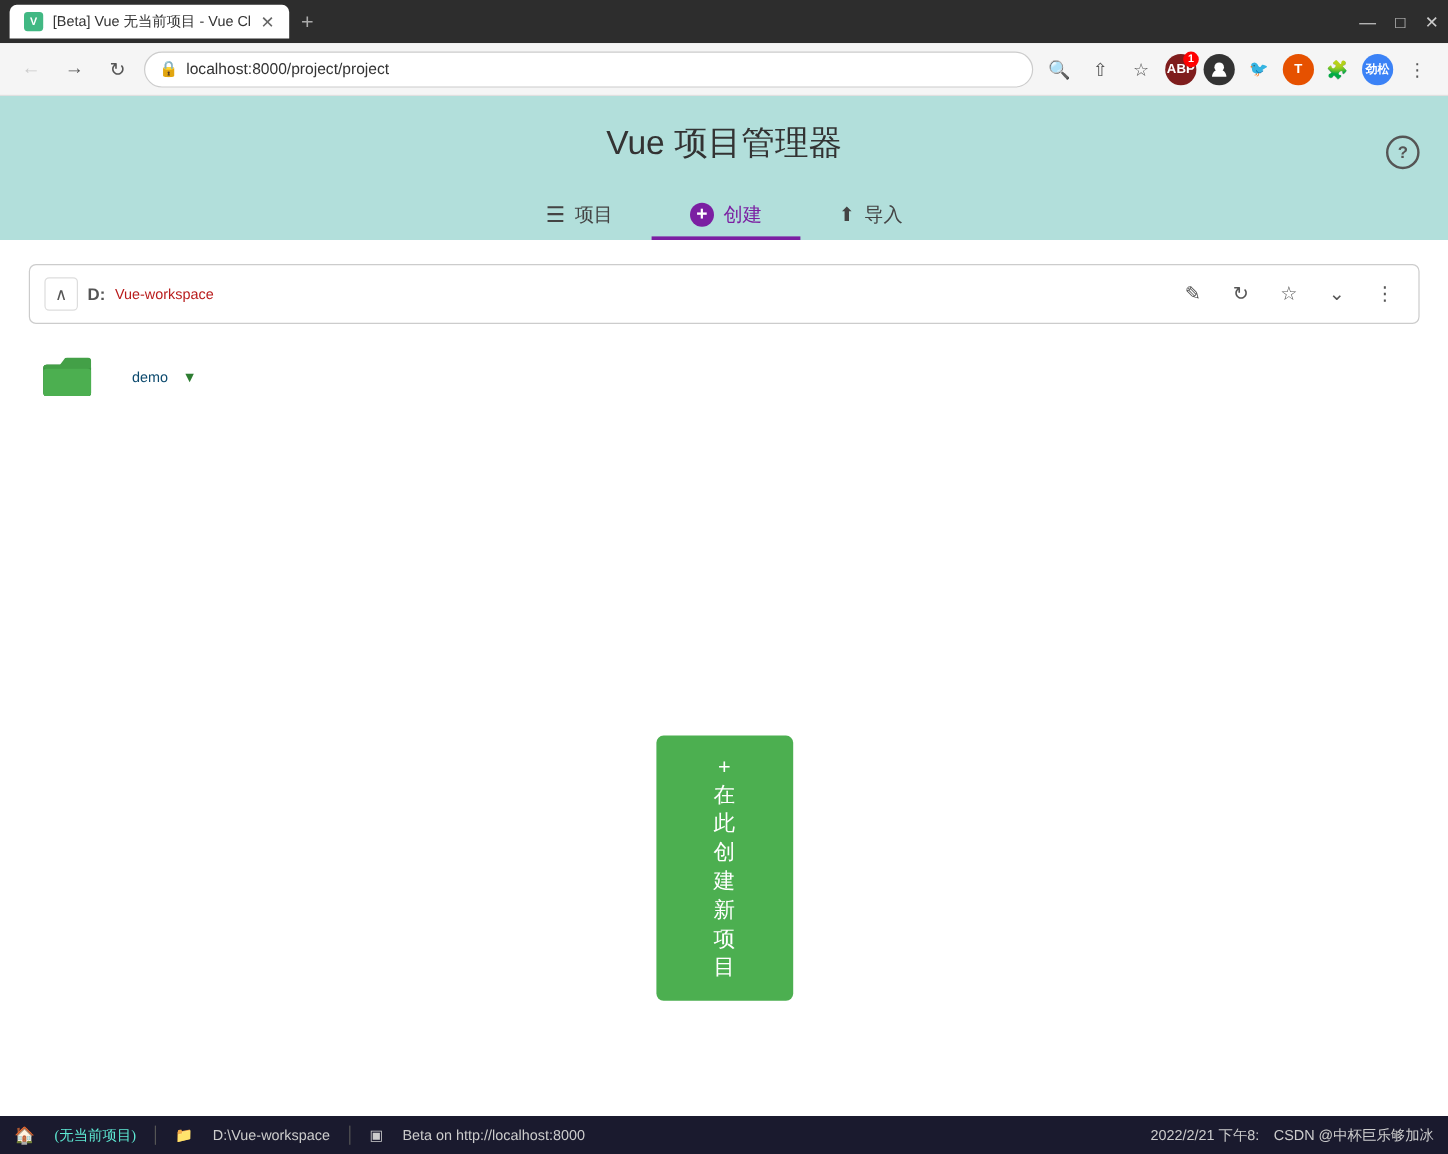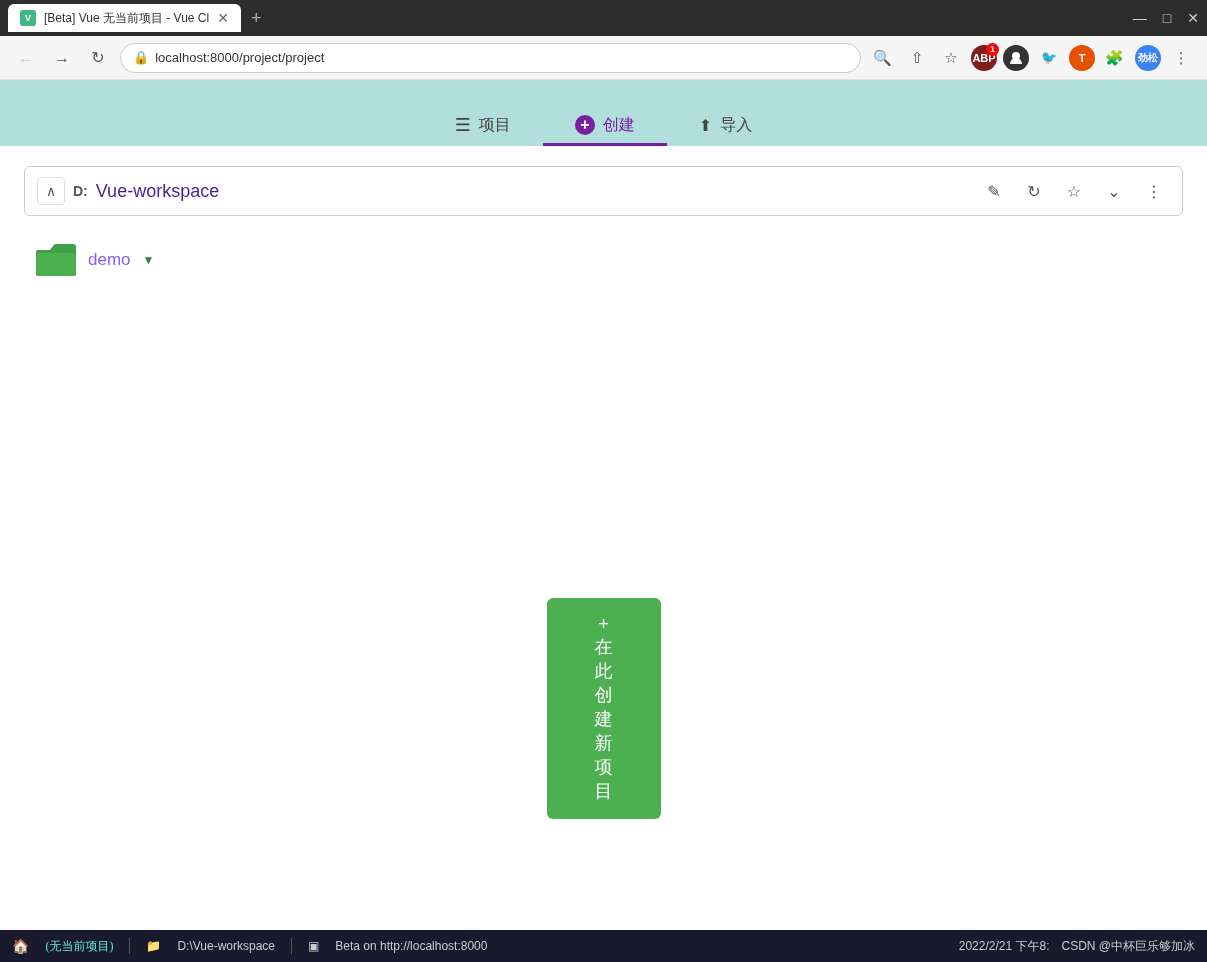--- a/index.html
+++ b/index.html
@@ -193,51 +193,52 @@
       border: 1px solid #ddd;
       border-radius: 4px;
     }
     .path-drive {
       font-size: 14px;
       color: #555;
       font-weight: 600;
     }
     .path-text {
       flex: 1;
-      font-size: 18px;
-      color: #4c1d95;
+      font-size: 12px;
+      color: #b91c1c;
     }
     .path-action-btn {
       width: 32px; height: 32px;
       display: flex; align-items: center; justify-content: center;
       cursor: pointer;
       color: #555;
       font-size: 16px;
       border-radius: 4px;
     }
 
     .folder-item {
       display: flex;
       align-items: center;
       gap: 12px;
       padding: 8px 12px;
       cursor: pointer;
     }
     .folder-name {
-      font-size: 17px;
-      color: #8b5cf6;
+      font-size: 12px;
+      color: #0c4a6e;
+      margin-left: 22px;
     }
     .folder-arrow {
       color: #2e7d32;
       font-size: 12px;
     }
 
     .create-btn {
       position: absolute;
-      bottom: 59px;
+      bottom: 44px;
       left: 50%;
       transform: translateX(-50%);
       background: #4caf50;
       color: white;
       border: none;
       border-radius: 6px;
       padding: 16px 48px;
       font-size: 18px;
       cursor: pointer;
       display: flex;
@@ -327,20 +328,24 @@
 
     <div class="ext-badge" style="background:#3b82f6;font-size:10px;">劲松</div>
     <span>⋮</span>
   </div>
 </div>
 
 <div class="app-container" style="position:relative;">
 
   <div class="header-wrapper">
     <div class="app-header">
+      <div style="position:relative; display:flex; justify-content:center; align-items:center; padding: 0 60px;">
+        <h1 class="app-title">Vue 项目管理器</h1>
+        <div style="position:absolute; right:24px; top:50%; transform:translateY(-50%); width:28px; height:28px; border-radius:50%; border:2px solid #555; display:flex; align-items:center; justify-content:center; color:#555; font-weight:bold; cursor:pointer; font-size:14px;">?</div>
+      </div>
 
       <div class="tab-bar">
 
         <div class="tab-item">
           <span style="font-size:18px;">☰</span>
           <span>项目</span>
         </div>
 
         <div class="tab-item active">
           <div class="tab-icon-create">+</div>

